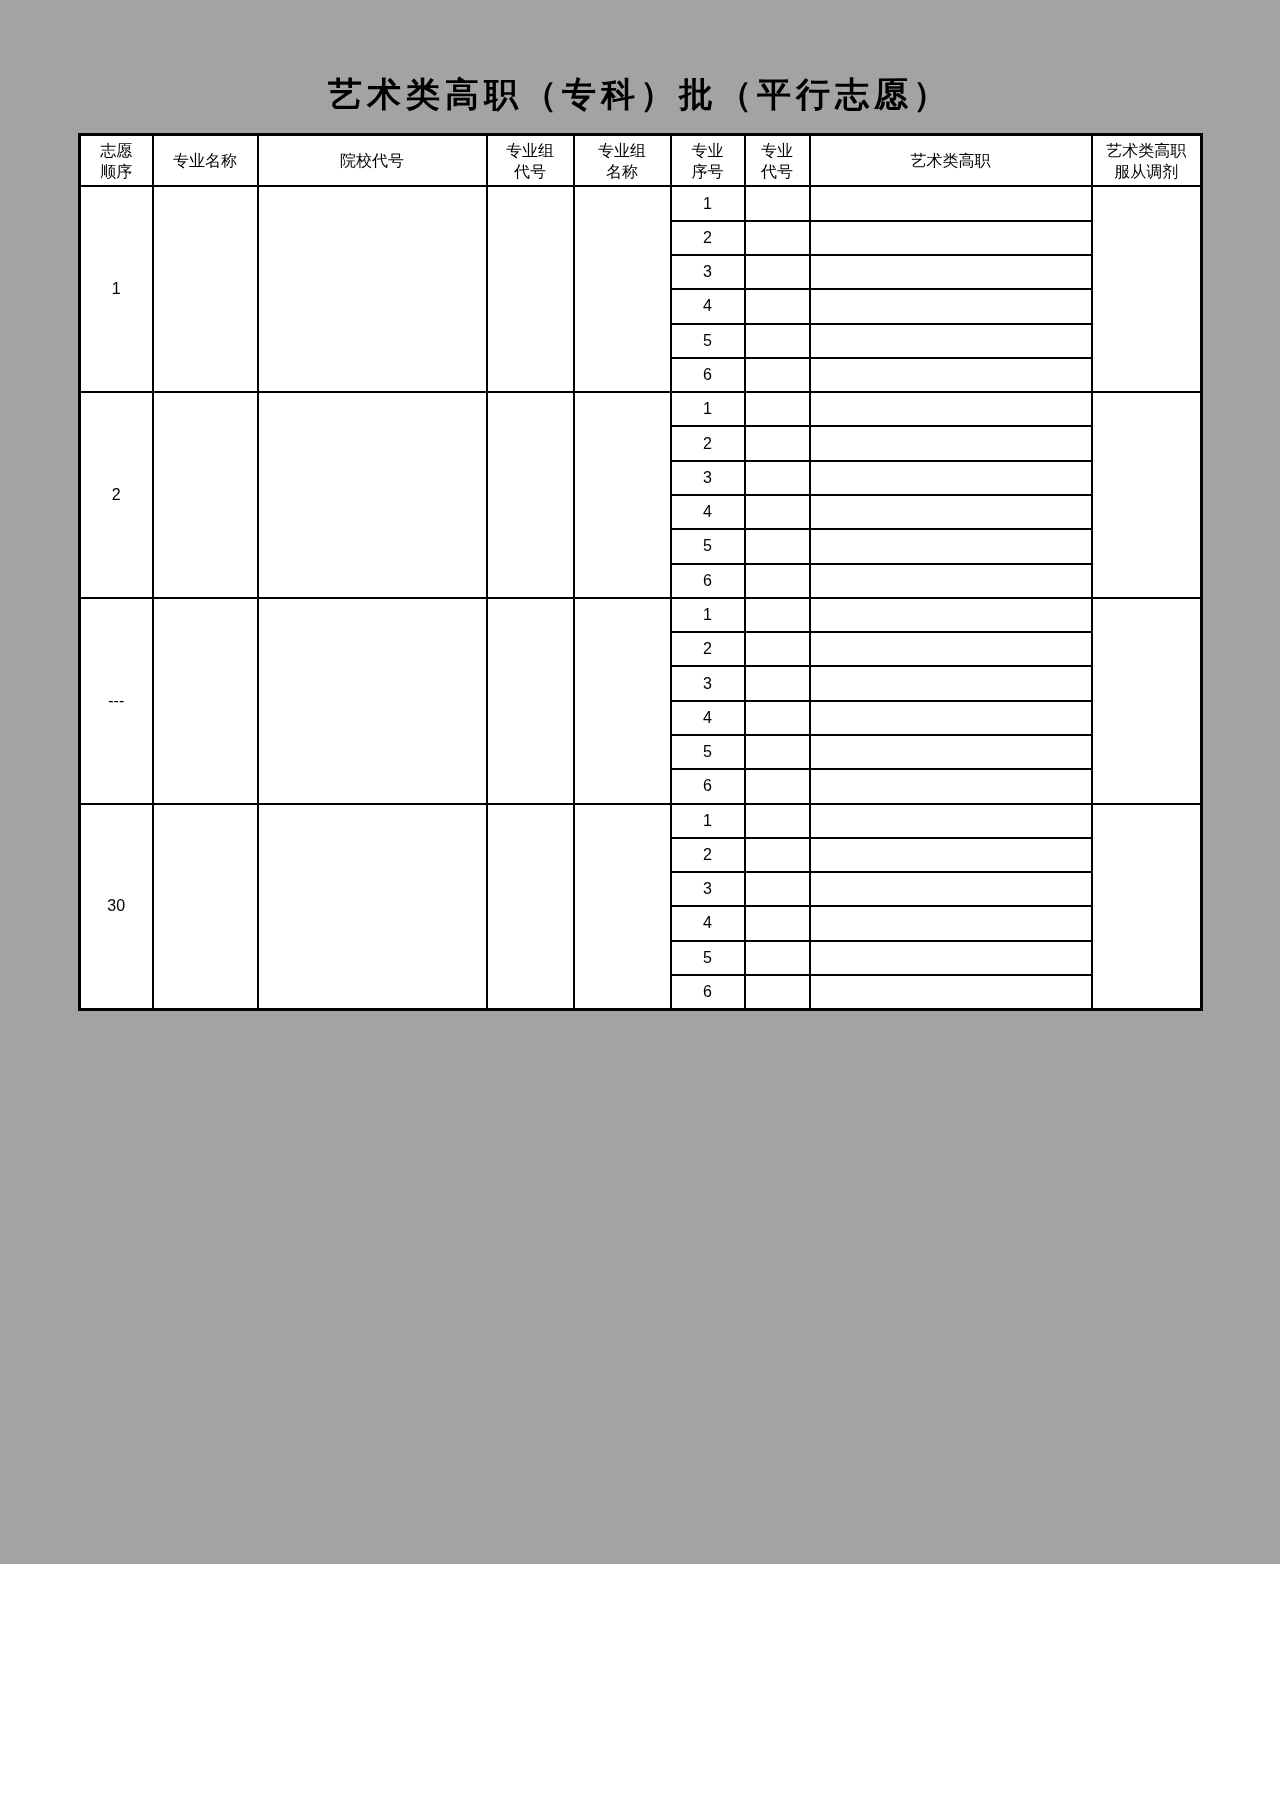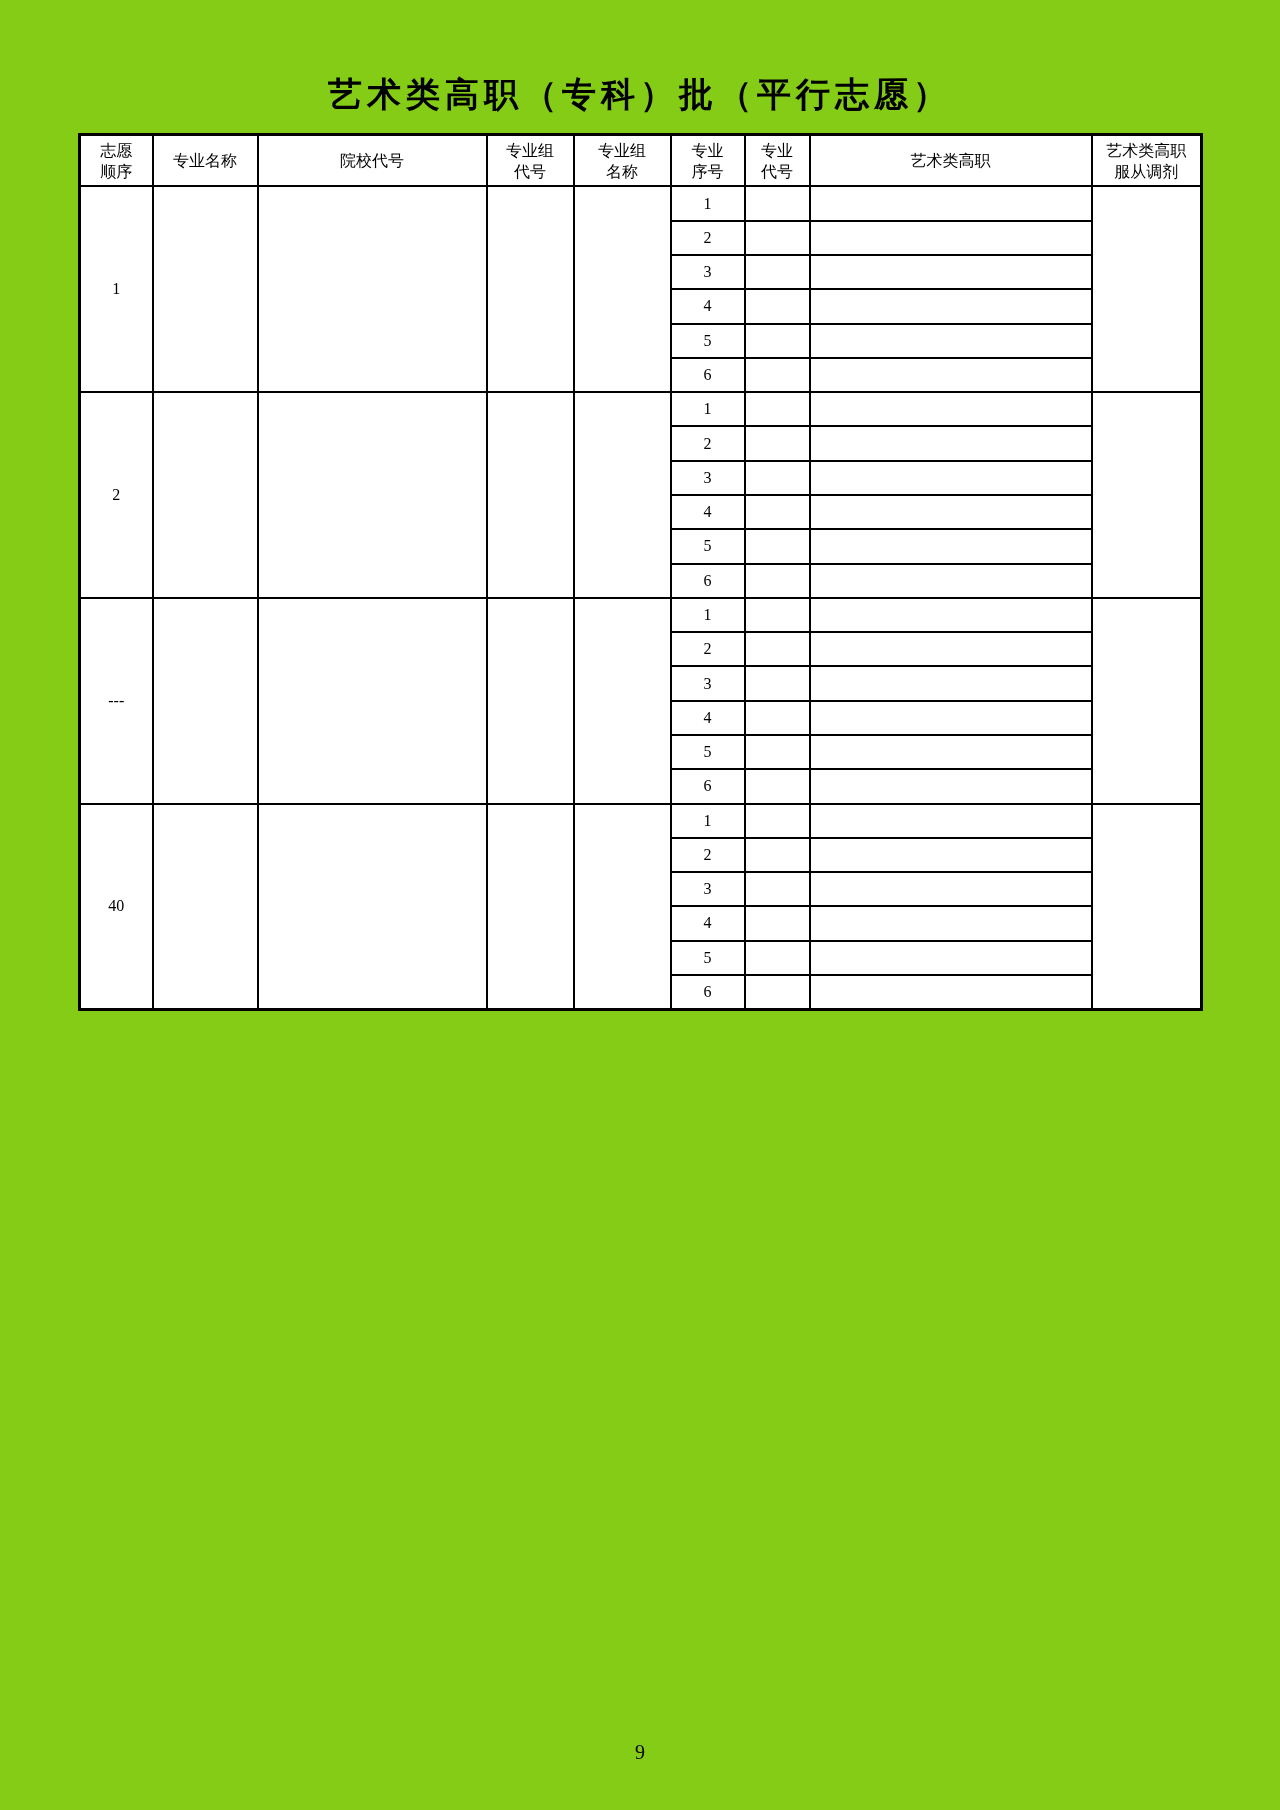--- a/index.html
+++ b/index.html
@@ -1,21 +1,21 @@
 <!DOCTYPE html>
 <html><head>
 <meta charset="utf-8">
 <style>
   html,body{margin:0;padding:0;background:#ffffff;}
   .page{
     position:relative;
     width:1280px;
-    height:1810px;
-    background:#84cc16;
-    font-family:Liberation Serif, serif;
+    height:1564px;
+    background:#a3a3a3;
+    font-family:Liberation Sans, sans-serif;
     color:#000;
     overflow:hidden;
   }
   .title{
     position:absolute;
     top:72px;
     left:0;
     width:1280px;
     text-align:center;
     font-size:34px;
@@ -204,21 +204,21 @@
           <td></td>
           <td></td>
         </tr>
     <tr class="sub">
           <td class="num">6</td>
           <td></td>
           <td></td>
         </tr>
 
     <tr class="sub">
-      <td class="oc" rowspan="6">40</td>
+      <td class="oc" rowspan="6">30</td>
       <td rowspan="6"></td>
       <td rowspan="6"></td>
       <td rowspan="6"></td>
       <td rowspan="6"></td>
       <td class="num">1</td>
       <td></td>
       <td></td>
       <td rowspan="6"></td>
     </tr>
     <tr class="sub">

